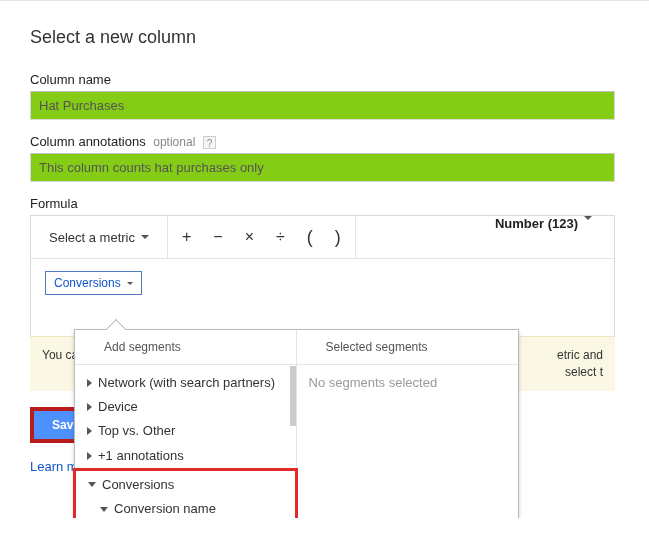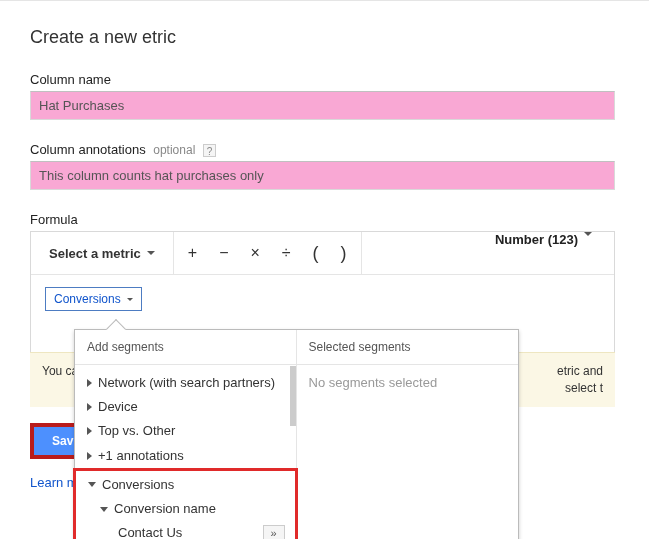--- a/index.html
+++ b/index.html
@@ -15,21 +15,21 @@
     padding: 20px 30px 30px 30px;
     border-top: 1px solid #e5e5e5;
     position: relative;
   }
   .page-title {
     font-size: 18px;
     color: #333;
     margin: 6px 0 24px 0;
     font-weight: normal;
   }
-  .field-section { margin-bottom: 22px; }
+  .field-section { margin-bottom: 14px; }
   .field-label {
     font-size: 13px;
     color: #222;
     margin-bottom: 4px;
   }
   .optional {
     color: #888;
     font-size: 12px;
     margin-left: 4px;
   }
@@ -46,21 +46,21 @@
     margin-left: 4px;
   }
   .text-input {
     width: 100%;
     max-width: 585px;
     padding: 6px 8px;
     font-size: 13px;
     border: 1px solid #d9d9d9;
     border-top-color: silver;
     color: #555;
-    background: #f9a8d4;
+    background: #84cc16;
     display: block;
   }
   .formula-wrap {
     border: 1px solid #d9d9d9;
     max-width: 585px;
   }
   .toolbar {
     display: flex;
     align-items: stretch;
     border-bottom: 1px solid #e5e5e5;
@@ -72,21 +72,21 @@
   }
   .toolbar-sep {
     width: 1px;
     background: #e5e5e5;
   }
   .metric-select {
     padding: 0 18px;
     height: 42px;
     display: flex;
     align-items: center;
-    font-weight: bold;
+    font-weight: normal;
     font-size: 13px;
     color: #333;
     cursor: pointer;
     justify-content: center;
   }
   .operators {
     padding: 0 14px;
     height: 42px;
     gap: 22px;
   }
@@ -194,21 +194,21 @@
     min-height: 200px;
   }
   .pop-col {
     flex: 1 1 50%;
     position: relative;
   }
   .pop-col.left {
     border-right: 1px solid #e5e5e5;
   }
   .col-head {
-    padding: 10px 12px;
+    padding: 10px 29px;
     font-size: 12px;
     color: #555;
     border-bottom: 1px solid #e5e5e5;
     background: #fff;
   }
   .scroll-shadow {
     position: absolute;
     top: 36px;
     right: 0;
     width: 6px;
@@ -267,21 +267,21 @@
     border: 3px solid #e02a2a;
     margin: 0 -2px -2px -2px;
     padding: 2px 0 2px 0;
   }
 </style>
 </head>
 <body>
 
 <div class="page">
 
-  <div class="page-title">Create a new etric</div>
+  <div class="page-title">Select a new column</div>
 
   <div class="field-section">
     <div class="field-label">Column name</div>
     <input class="text-input" type="text" value="Hat Purchases" style="">
   </div>
 
   <div class="field-section">
     <div class="field-label">
       <span>Column annotations</span>
       <span class="optional">optional</span>

